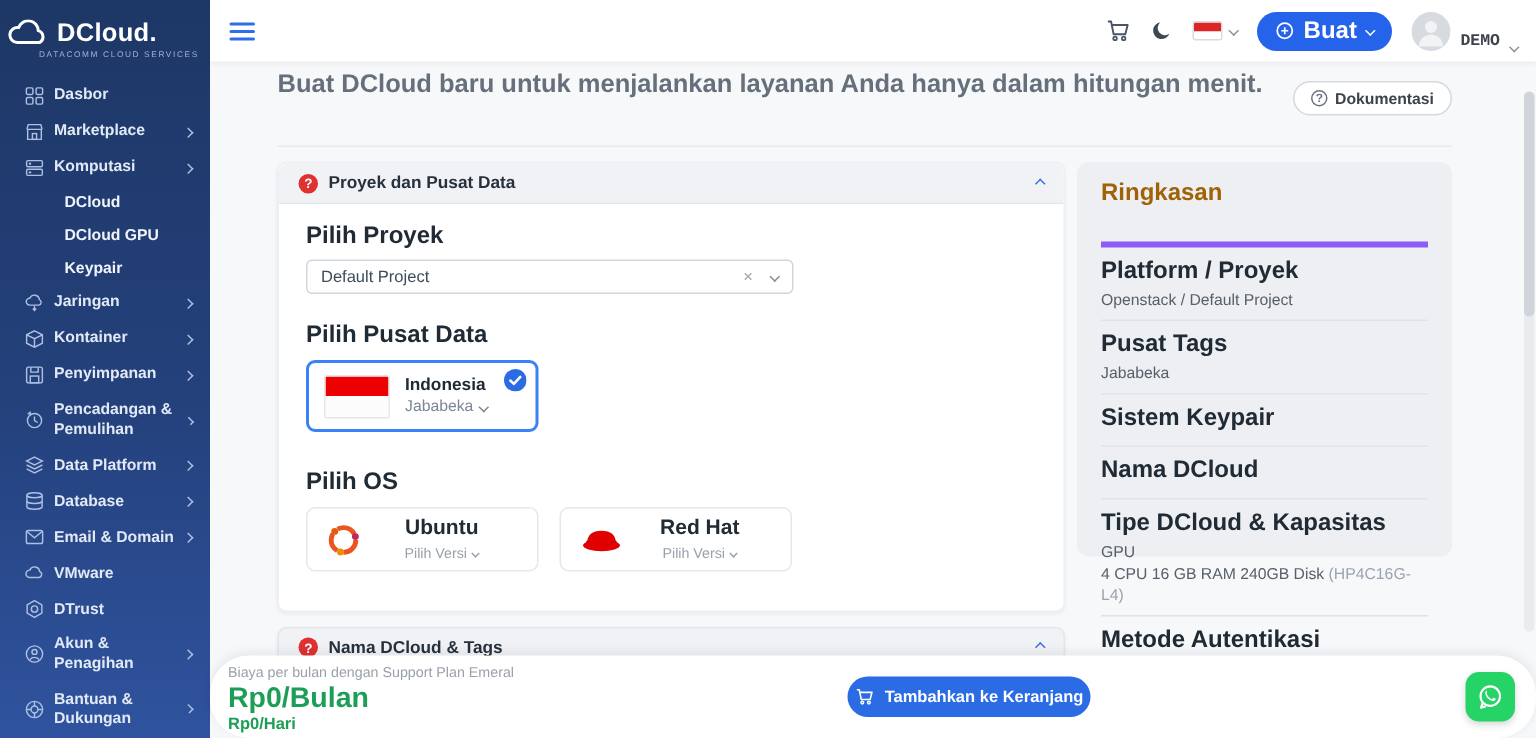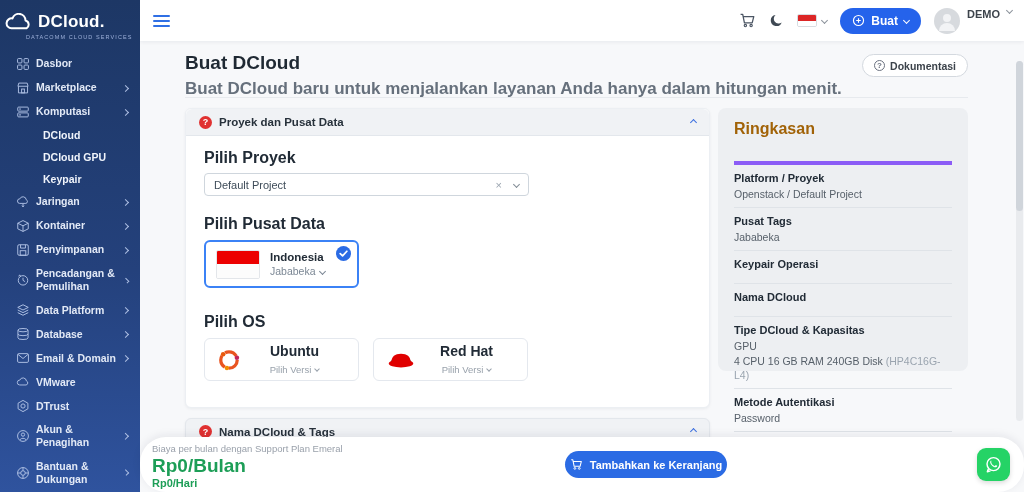--- a/index.html
+++ b/index.html
@@ -34,24 +34,24 @@
   .topbar { position:absolute; left:140px; top:0; width:884px; height:41px; background:#fff;
     box-shadow:0 1px 4px rgba(20,30,50,.07); z-index:5; display:flex; align-items:center; }
   .hamburger { margin-left:13px; cursor:pointer; }
   .hamburger .bar { width:17px; height:2px; background:#2f6fe4; border-radius:2px; margin:3px 0; }
   .top-right { margin-left:auto; display:flex; align-items:center; gap:13px; padding-right:12px; }
   .icon-btn { cursor:pointer; display:flex; align-items:center; }
   .flag { width:20px; height:13px; border:1px solid #d8dce1; border-radius:2px; overflow:hidden; }
   .flag .red { height:50%; background:#dc2626; } .flag .white { height:50%; background:#fff; }
   .lang { display:flex; align-items:center; gap:5px; cursor:pointer; color:#8b929b; }
   .buat-btn { display:flex; align-items:center; gap:6px; background:#2563eb; color:#fff;
-    border:none; border-radius:14px; height:26px; padding:0 12px; font-size:12px; font-weight:bold; cursor:pointer;
+    border:none; border-radius:14px; height:26px; padding:0 12px; font-size:16px; font-weight:bold; cursor:pointer;
     font-family:inherit; }
   .buat-btn .chev { border-color:#fff; }
-  .user { display:flex; align-items:flex-start; gap:7px; cursor:pointer; color:#40474f; }
+  .user { display:flex; align-items:flex-end; gap:7px; cursor:pointer; color:#40474f;font-family:Liberation Mono, monospace; }
   .user-name { font-size:11px; font-weight:bold; color:#3c434b; }
   .user .chev { color:#8b929b; }
 
   
   .content { position:absolute; left:140px; top:41px; width:884px; height:396px; background:#f7f8fa; }
   .page-head { position:absolute; left:45px; top:0; width:783px; height:57px; border-bottom:1px solid #e7eaee; }
   .page-title { font-size:19px; font-weight:bold; color:#1f2933; padding-top:11px; }
   .page-sub { font-size:17px; color:#66707c; margin-top:5px;font-weight:bold; }
   .docs-pill { position:absolute; right:0; top:13px; display:flex; align-items:center; gap:5px;
     border:1px solid #d4d9df; border-radius:12px; background:#fff; height:23px; padding:0 11px;
@@ -96,21 +96,21 @@
     padding:0 13px; cursor:pointer; box-shadow:0 1px 3px rgba(20,30,50,.06); }
   .card2-head .chev { margin-left:auto; color:#3b6fe0; }
 
   
   .summary { position:absolute; left:578px; top:67px; width:250px; height:263px; background:#edeff2;
     border-radius:8px; padding:12px 16px 10px; }
   .sum-title { font-size:16px; font-weight:bold; color:#a16207; padding-bottom:23px; border-bottom:4px solid #8b5cf6; }
   .srow { padding:7px 0 6px; border-bottom:1px solid #dfe3e8; }
   .srow.last { border-bottom:none; }
   .srow.empty { min-height:33px; }
-  .slabel { font-size:11px; font-weight:bold; color:#212b36; margin-bottom:3px; }
+  .slabel { font-size:16px; font-weight:bold; color:#212b36; margin-bottom:3px; }
   .svalue { font-size:10.5px; color:#57606a; line-height:1.35; }
   .muted { color:#9aa4af; }
 
   
   .sb-track { position:absolute; right:1px; top:20px; width:7px; height:360px; background:#e9ebee; border-radius:4px; }
   .sb-thumb { position:absolute; right:1px; top:20px; width:7px; height:150px; background:#d0d5db; border-radius:4px; }
 
   
   .bottombar { position:absolute; left:140px; top:437px; width:884px; height:55px; background:#fff;
     box-shadow:0 -2px 8px rgba(20,30,50,.08); z-index:8;border-radius:26px; }
@@ -305,21 +305,20 @@
             <path d="M5 23 a8 8 0 0 1 16 0 z" fill="#f2f3f5"></path>
           </svg>
         <span class="user-name">DEMO</span>
         <span class="chev down"></span>
       </span>
     </div>
   </header>
 
   <main class="content">
     <div class="page-head">
-      <div class="page-title">Buat DCloud</div>
       <div class="page-sub">Buat DCloud baru untuk menjalankan layanan Anda hanya dalam hitungan menit.</div>
       <div class="docs-pill">
         <span class="q-outline">?</span>
         <span>Dokumentasi</span>
       </div>
     </div>
 
     <section class="card main-card">
       <div class="card-head">
         <span class="q-badge">?</span>
@@ -398,21 +397,21 @@
       <div class="sum-title">Ringkasan</div>
       <div class="srow">
         <div class="slabel">Platform / Proyek</div>
         <div class="svalue">Openstack / Default Project</div>
       </div>
       <div class="srow">
         <div class="slabel">Pusat Tags</div>
         <div class="svalue">Jababeka</div>
       </div>
       <div class="srow empty">
-        <div class="slabel">Keypair Operasi</div>
+        <div class="slabel">Sistem Keypair</div>
         <div class="svalue"></div>
       </div>
       <div class="srow empty">
         <div class="slabel">Nama DCloud</div>
         <div class="svalue"></div>
       </div>
       <div class="srow">
         <div class="slabel">Tipe DCloud &amp; Kapasitas</div>
         <div class="svalue">GPU</div>
         <div class="svalue"><span>4 CPU 16 GB RAM 240GB Disk</span> <span class="muted">(HP4C16G-L4)</span></div>

